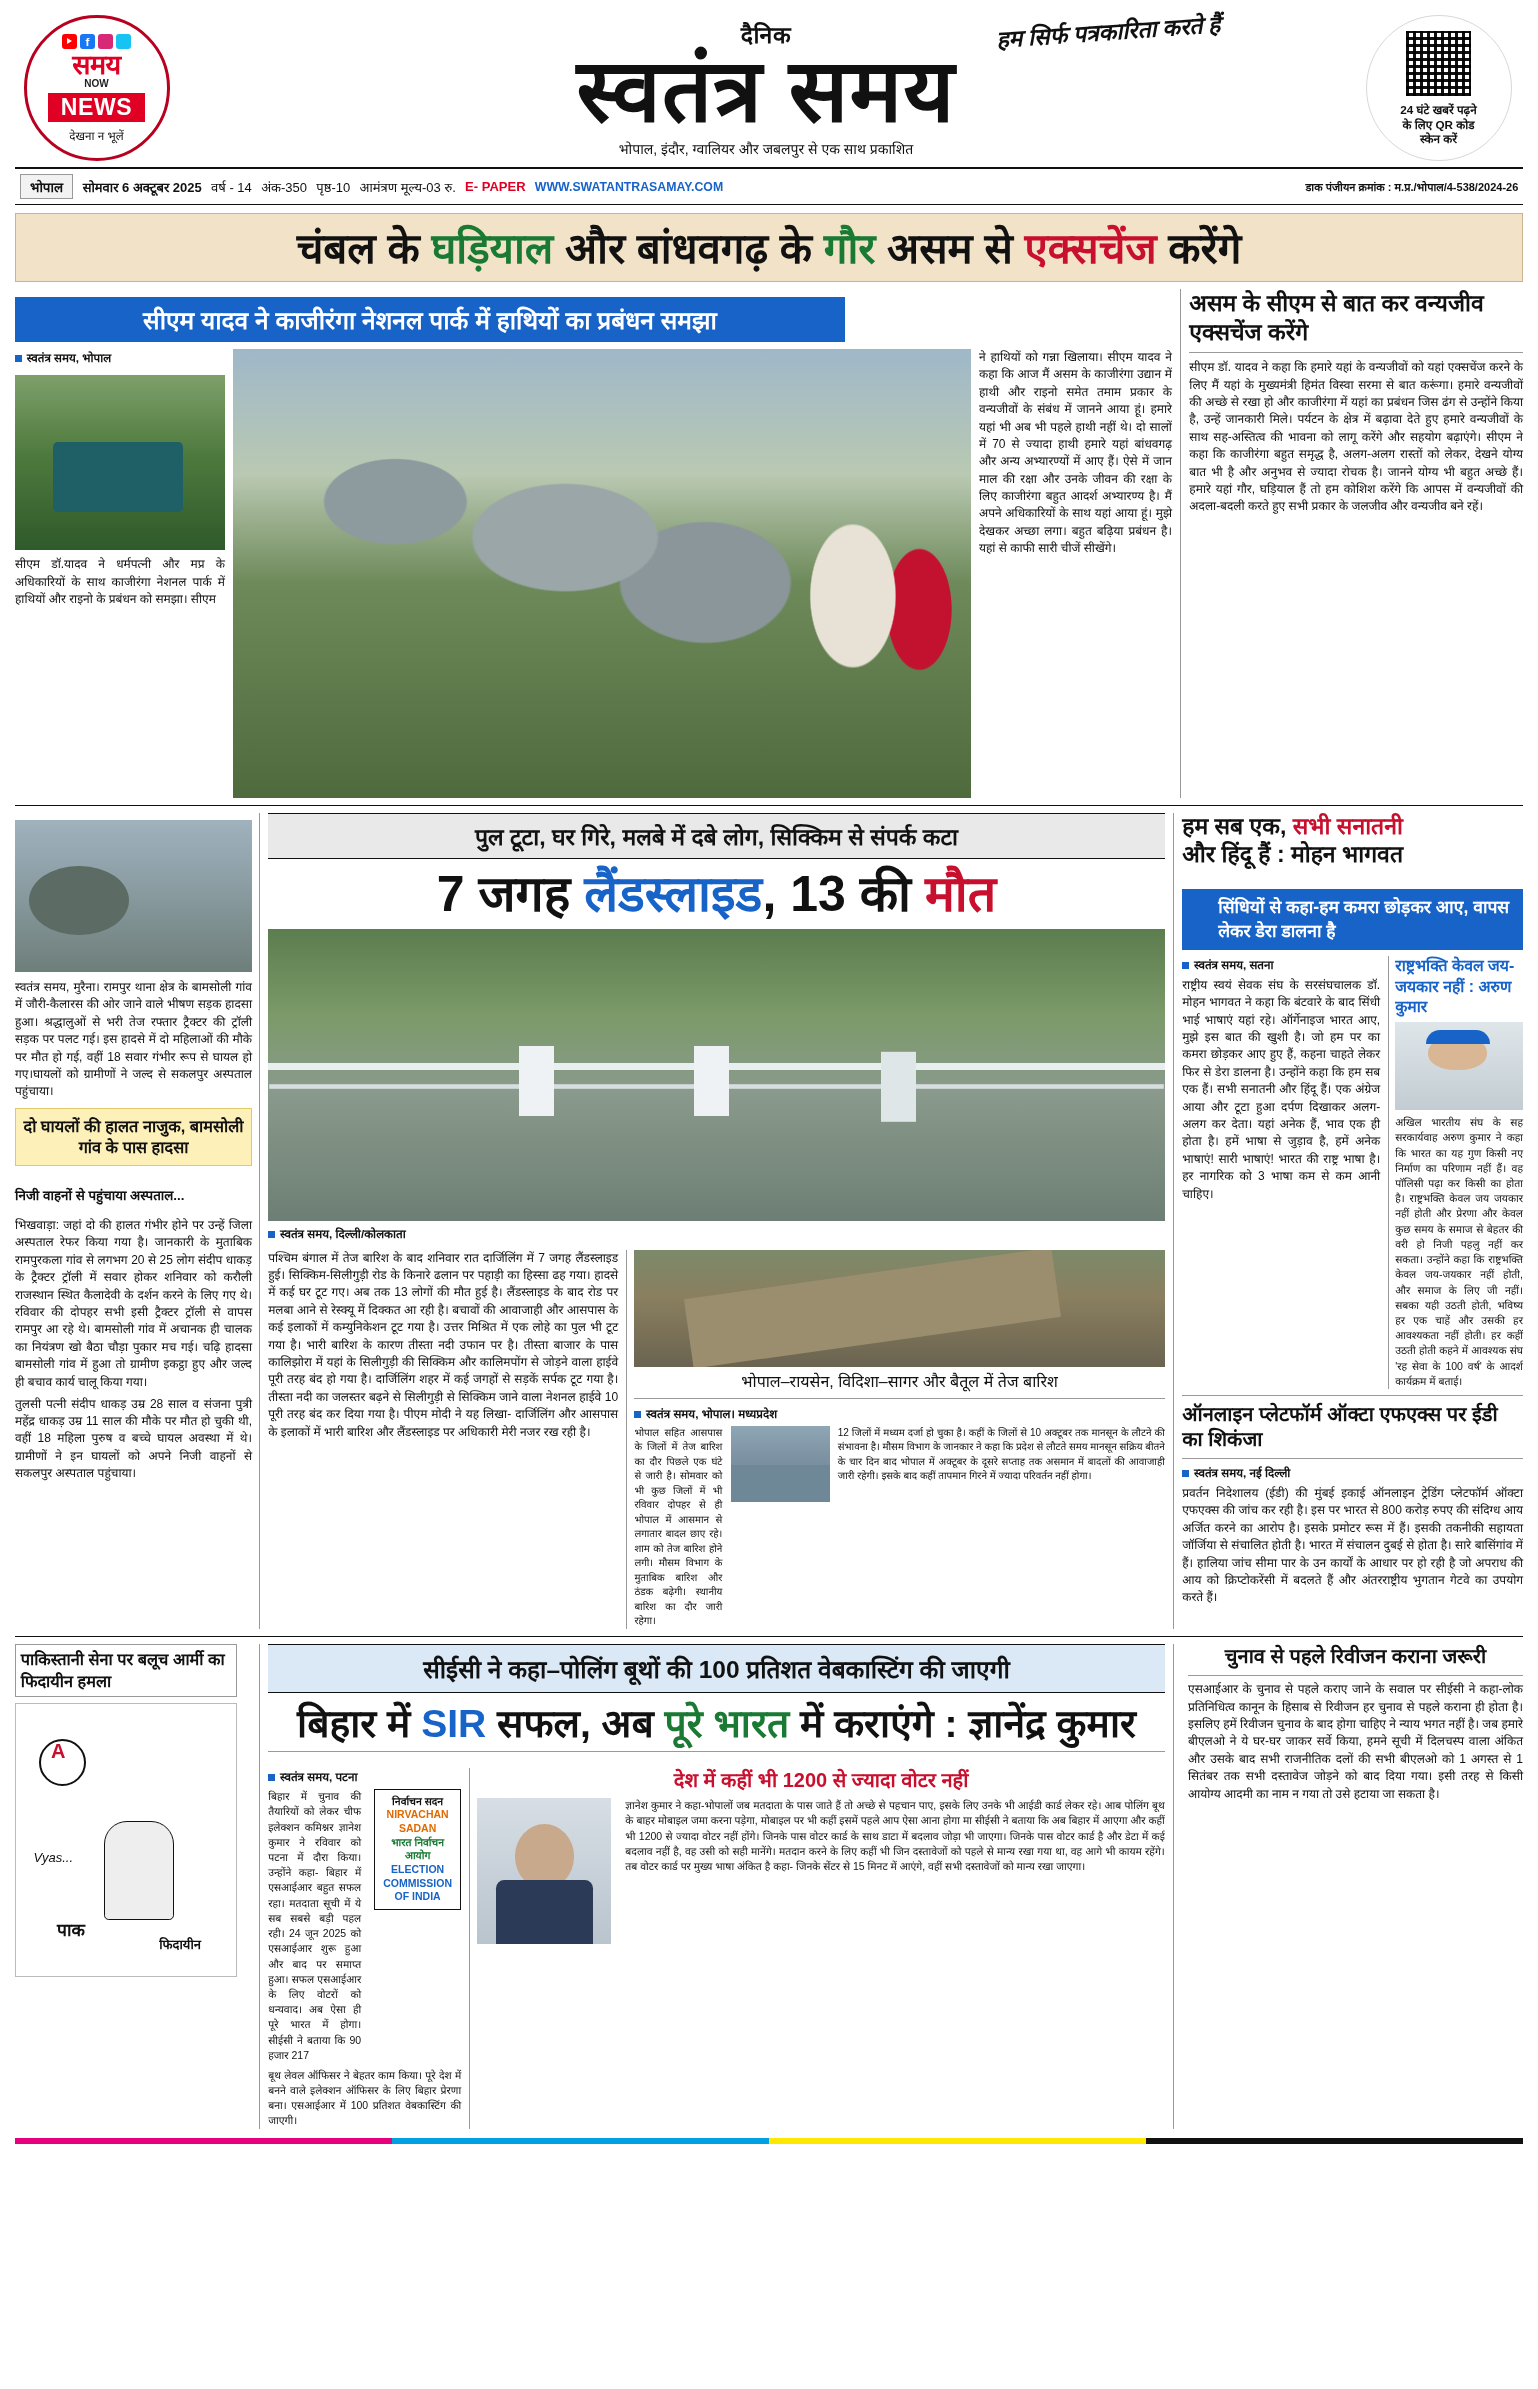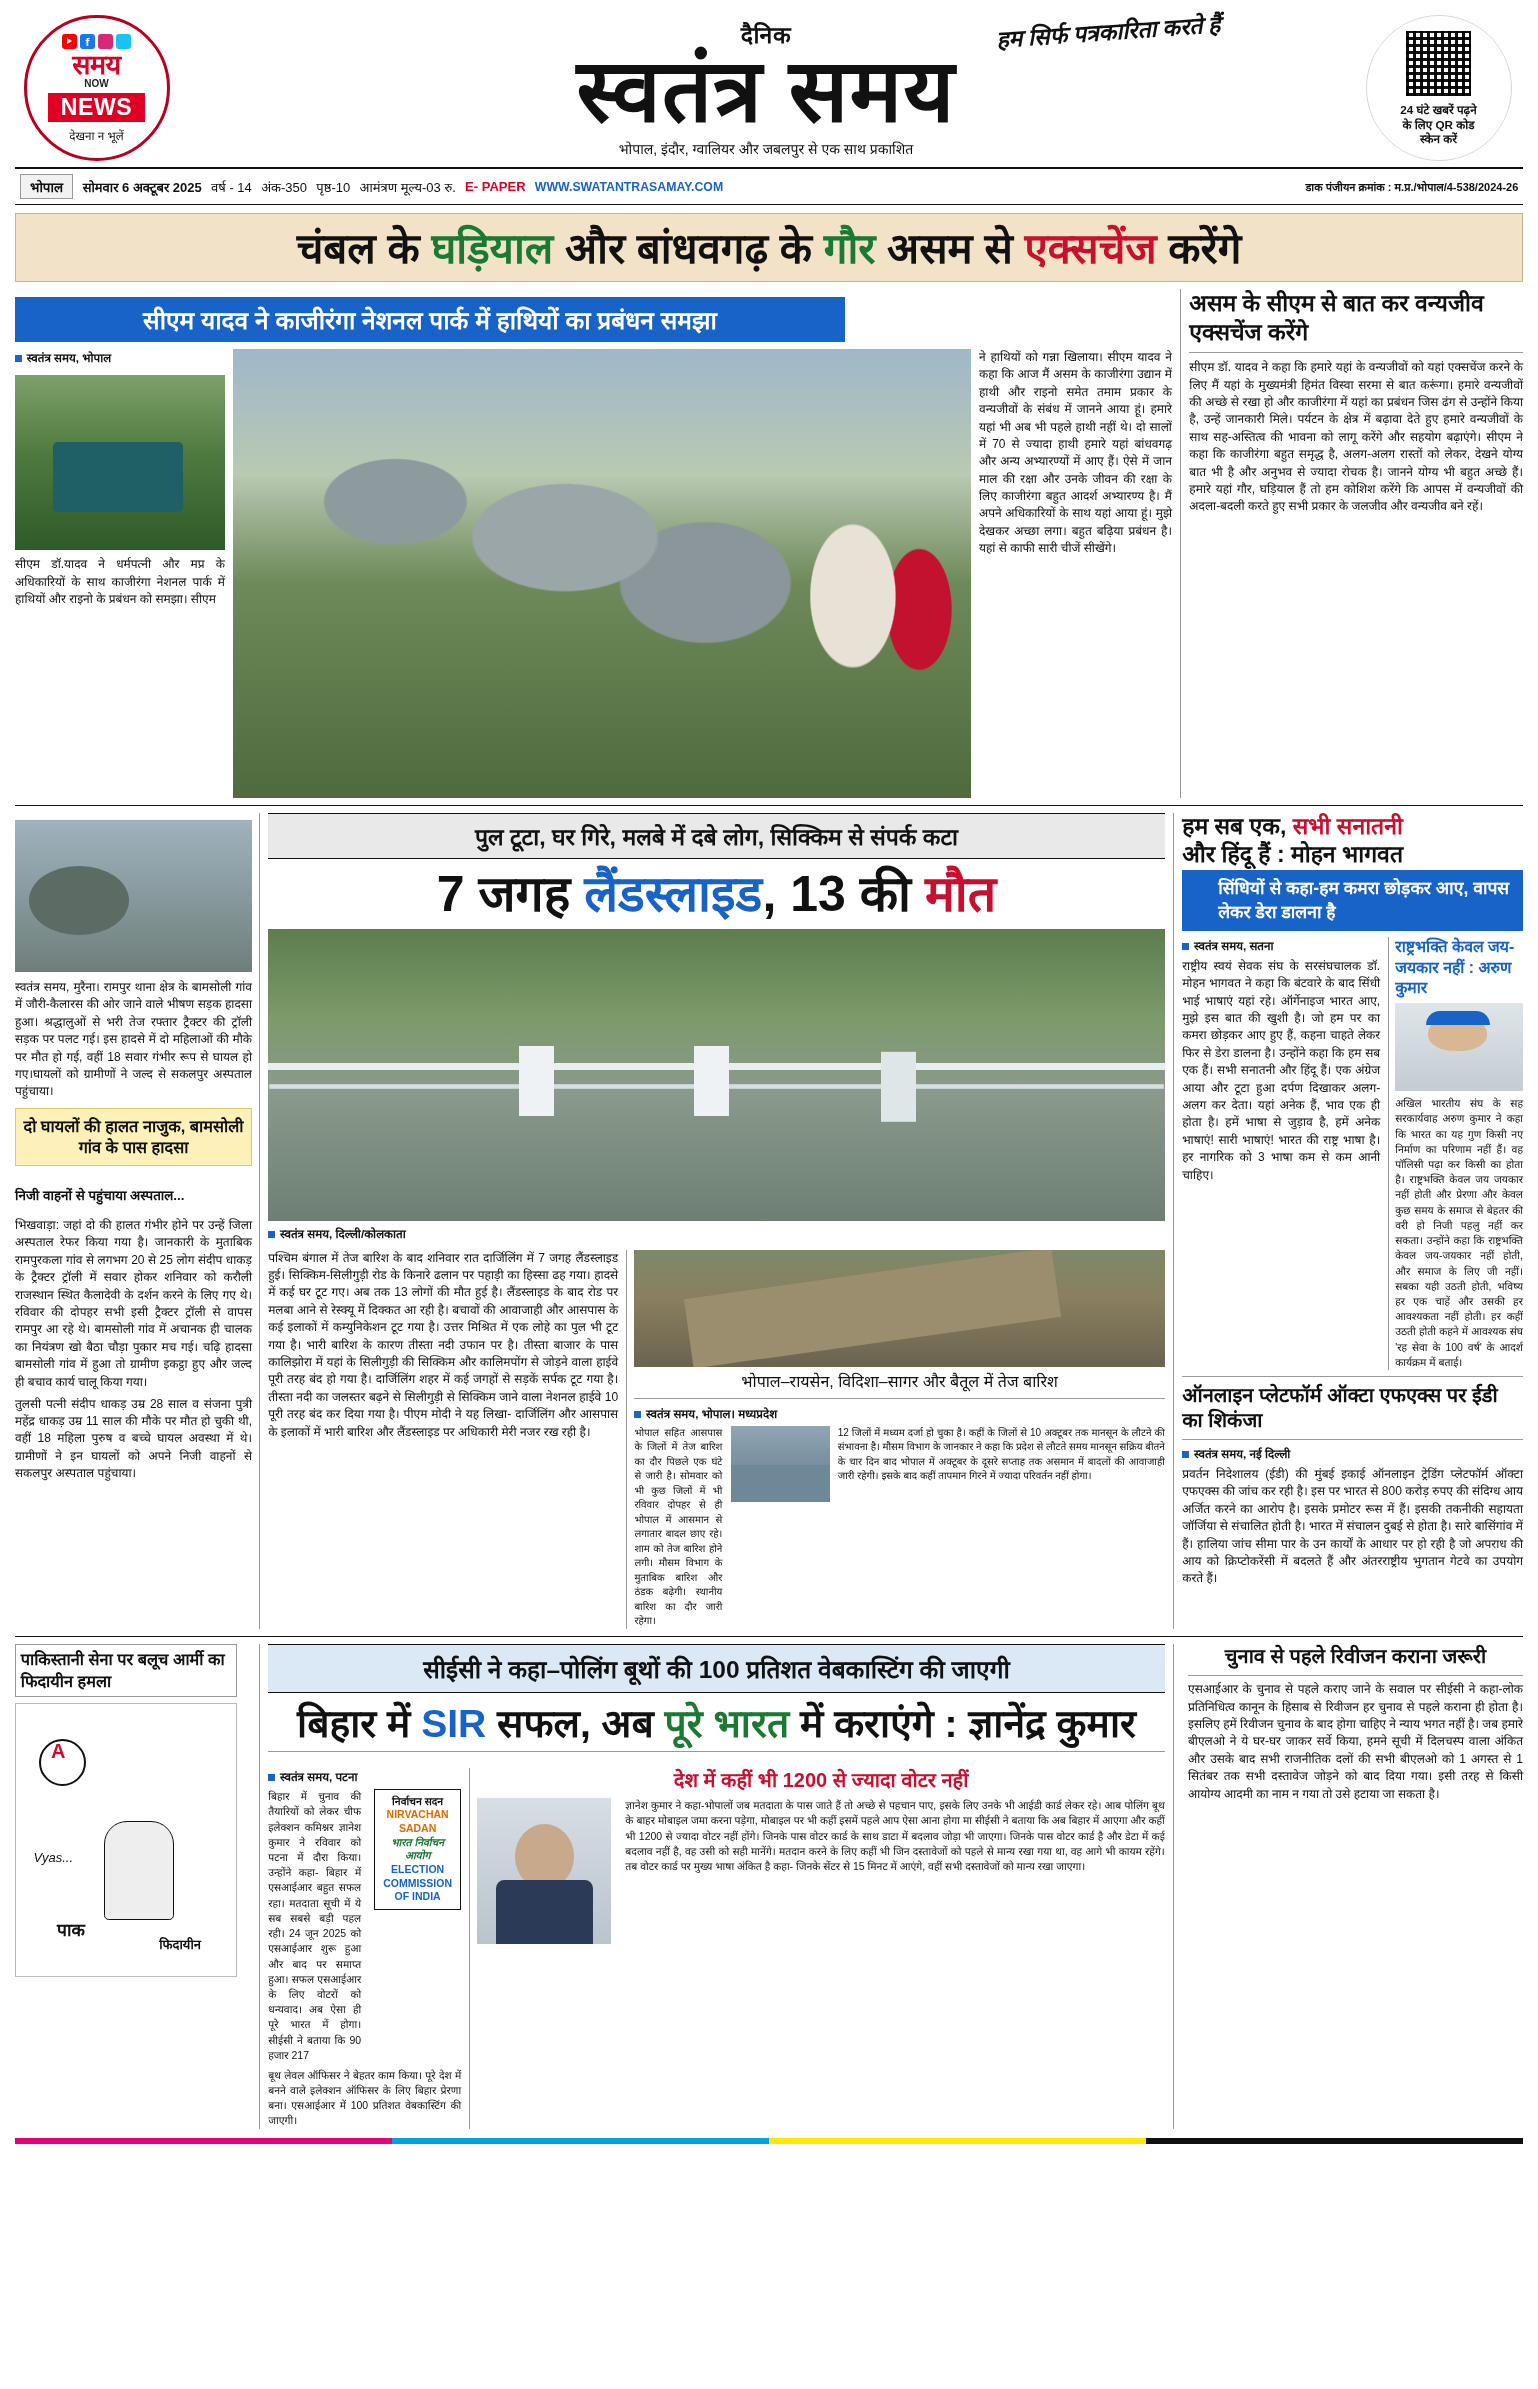--- a/index.html
+++ b/index.html
@@ -159,21 +159,21 @@
   }
   .sirhead { font-size:39px; font-weight:bold; text-align:center; line-height:1.12; margin:9.3px 0 5.8px 0;}
   .sirhead .blue { color:#1763c8; }
   .sirhead .green { color:#1a7a34; }
   .redhead { color:#c8102e; font-size:20px; font-weight:bold; text-align:center; line-height:1.25;}
   .eci-emblem {
     background:#fff; border:1.2px solid #111; text-align:center; padding:4.7px 3.5px; font-size:10.5px;
     font-weight:bold; line-height:1.3; color:#111; width:100%;
   }
   .eci-emblem .saf { color:#e06a00; }
-  .eci-emblem .grn { color:#1a7a34;font-style:italic; }
+  .eci-emblem .grn { color:#1a7a34; }
   .eci-emblem .blu { color:#1763c8; }
   .footer-strip { display:flex; margin-top:9.3px; }
   .footer-strip span { flex:1; height:5.8px; }
 </style>
 </head>
 <body>
 
 <div class="page">
 
   <div class="masthead">
@@ -302,21 +302,21 @@
           </div>
         </div>
       </div>
     </div>
 
     <div class="col" style="width:350px;border-left:0.6px solid #999;padding-left:8.2px;">
       <div class="rightquote">
         <span>हम सब एक, </span><span class="r">सभी सनातनी</span><br>
         <span>और हिंदू हैं : मोहन भागवत</span>
       </div>
-      <div class="bluebox" style="margin-top:2px;padding-left:36px;">सिंधियों से कहा-हम कमरा छोड़कर आए, वापस लेकर डेरा डालना है</div>
+      <div class="bluebox" style="margin-top:21px;padding-left:36px;">सिंधियों से कहा-हम कमरा छोड़कर आए, वापस लेकर डेरा डालना है</div>
       <div class="row" style="margin-top:5.8px;">
         <div class="col" style="width:198px;">
           <div class="byline"><span class="sq"></span><span>स्वतंत्र समय, सतना</span></div>
           <p class="body">राष्ट्रीय स्वयं सेवक संघ के सरसंघचालक डॉ. मोहन भागवत ने कहा कि बंटवारे के बाद सिंधी भाई भाषाएं यहां रहे। ऑर्गेनाइज भारत आए, मुझे इस बात की खुशी है। जो हम पर का कमरा छोड़कर आए हुए हैं, कहना चाहते लेकर फिर से डेरा डालना है। उन्होंने कहा कि हम सब एक हैं। सभी सनातनी और हिंदू हैं। एक अंग्रेज आया और टूटा हुआ दर्पण दिखाकर अलग-अलग कर देता। यहां अनेक हैं, भाव एक ही होता है। हमें भाषा से जुड़ाव है, हमें अनेक भाषाएं! सारी भाषाएं! भारत की राष्ट्र भाषा है। हर नागरिक को 3 भाषा कम से कम आनी चाहिए।</p>
         </div>
         <div class="col" style="flex:1;border-left:0.6px solid #999;padding-left:5.8px;">
           <div class="colhead-blue">राष्ट्रभक्ति केवल जय-जयकार नहीं : अरुण कुमार</div>
           <div class="imgbox ph-bhagwat" style="height:88px;margin:4.7px 0;"></div>
           <p class="body" style="font-size:10.5px;">अखिल भारतीय संघ के सह सरकार्यवाह अरुण कुमार ने कहा कि भारत का यह गुण किसी नए निर्माण का परिणाम नहीं हैं। वह पॉलिसी पढ़ा कर किसी का होता है। राष्ट्रभक्ति केवल जय जयकार नहीं होती और प्रेरणा और केवल कुछ समय के समाज से बेहतर की वरी हो निजी पहलु नहीं कर सकता। उन्होंने कहा कि राष्ट्रभक्ति केवल जय-जयकार नहीं होती, और समाज के लिए जी नहीं। सबका यही उठती होती, भविष्य हर एक चाहें और उसकी हर आवश्यकता नहीं होती। हर कहीं उठती होती कहने में आवश्यक संघ 'रह सेवा के 100 वर्ष' के आदर्श कार्यक्रम में बताई।</p>
         </div>

